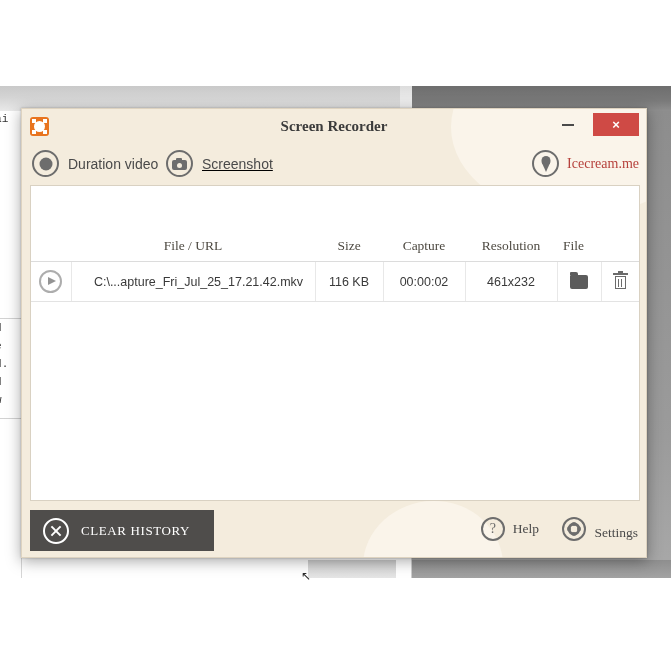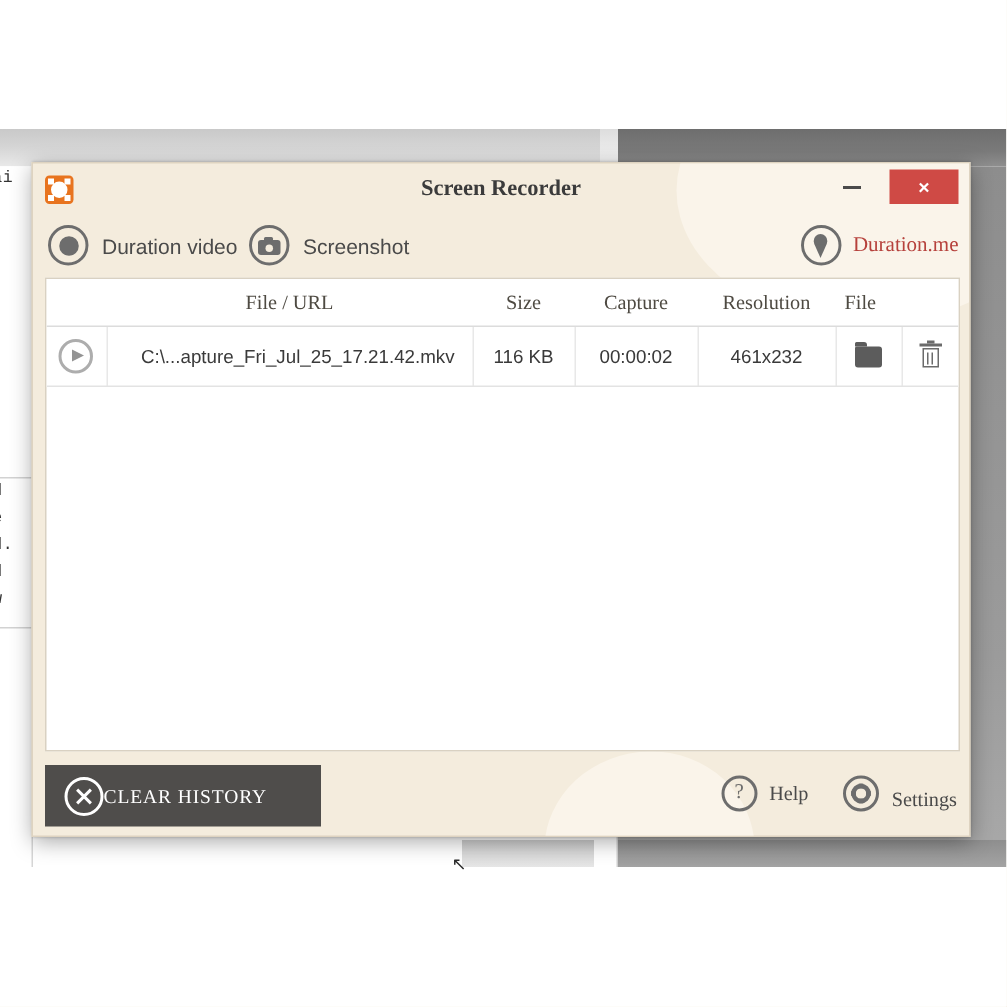--- a/index.html
+++ b/index.html
@@ -318,20 +318,21 @@
     height: 316px;
     background: #ffffff;
     border: 1px solid #d9d1c2;
     box-sizing: border-box;
     overflow: hidden;
   }
   table.history {
     width: 100%;
     border-collapse: collapse;
     table-layout: fixed;
+    margin-top: 44px;
   }
   table.history th {
     height: 29px;
     font-weight: normal;
     font-size: 13.5px;
     color: #4e4a42;
     background: #ffffff;
     border-bottom: 1px solid #dcdcdc;
     font-family: "Liberation Serif", "DejaVu Serif", serif;
   }
@@ -432,20 +433,21 @@
     width: 100%;
     height: 56px;
   }
   #clear-history-button {
     position: absolute;
     left: 8px; top: 9px;
     width: 184px; height: 41px;
     background: #4f4d4b;
     display: flex;
     align-items: center;
+    gap: 12px;
     padding-left: 13px;
     box-sizing: border-box;
     cursor: pointer;
   }
   .x-circle {
     width: 26px; height: 26px;
     border-radius: 50%;
     border: 2px solid #ffffff;
     position: relative;
     flex: none;
@@ -562,34 +564,34 @@
     </div>
 
     <div class="toolbar">
       <div class="tool-btn" style="left:10px;">
         <div class="circ-icon">
           <div class="rec-dot"></div>
         </div>
         <span class="label">Duration video</span>
       </div>
 
-      <div class="tool-btn" style="left:144px;">
+      <div class="tool-btn" style="left:144px;text-decoration:underline;">
         <div class="circ-icon">
           <div class="cam-body"></div>
           <div class="cam-lens"></div>
         </div>
         <span class="label">Screenshot</span>
       </div>
 
       <div id="brand">
         <div class="cone-icon">
           <div class="scoop"></div>
           <div class="cone"></div>
         </div>
-        <span class="brand-text">Duration.me</span>
+        <span class="brand-text">Icecream.me</span>
       </div>
     </div>
 
     <div class="table-wrap">
       <table class="history">
         <colgroup>
           <col style="width:40px">
           <col style="width:244px">
           <col style="width:68px">
           <col style="width:82px">

